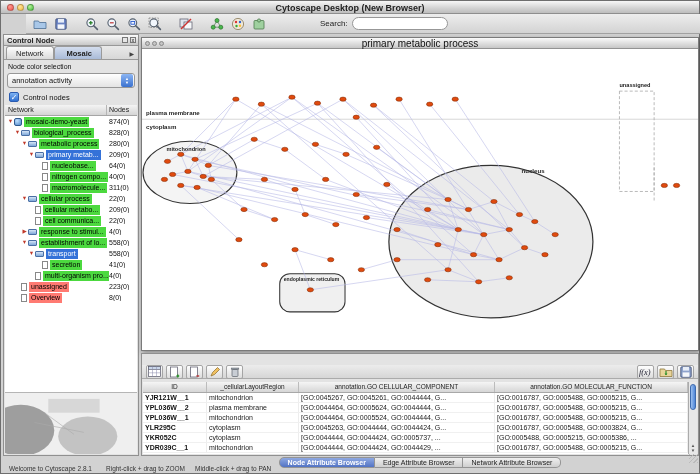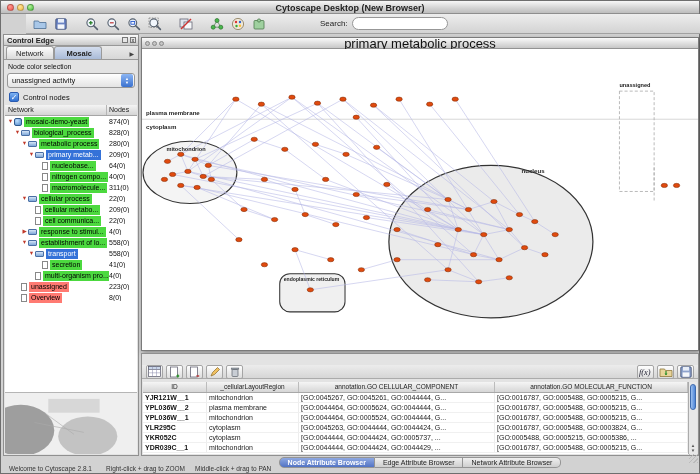--- a/index.html
+++ b/index.html
@@ -71,21 +71,21 @@
   .bg-red { background:#ff7a72; color:#000; }
   .bg-blue, .bg-selected { background:#3472d8; color:#fff; }
   .tcount { margin-left:auto; width:28px; flex:none; overflow:hidden; white-space:nowrap; color:#111; }
 
   .birdseye { position:absolute; left:1px; right:1px; bottom:1px; height:62px; background:#efefef; border-top:1px solid #b5b5b5; overflow:hidden; }
 
   
   .net-window { position:absolute; left:140px; top:36px; width:558px; height:314px;
     border:1px solid #7a7a7a; background:#fff; box-shadow:1px 2px 5px rgba(0,0,0,.35); }
   .net-titlebar { height:11px; background:linear-gradient(#fafafa,#c7c7c7); border-bottom:1px solid #939393; position:relative; }
-  .net-title { text-align:center; font-size:13px; color:#111; line-height:11px; }
+  .net-title { text-align:center; font-size:10px; color:#111; line-height:11px; }
   .net-dots { position:absolute; left:3px; top:3px; display:flex; gap:2px; }
   .net-dot { width:5px; height:5px; border-radius:50%; background:#c4c4c4; border:1px solid #8a8a8a; }
   .net-canvas { position:absolute; top:11px; left:0; right:0; bottom:0; background:#fff; }
   .net-canvas svg { width:100%; height:100%; display:block; }
 
   
   .data-panel { position:absolute; left:140px; top:352px; width:558px; height:103px;
     background:#e3e3e3; border:1px solid #909090; }
   .dp-toolbar { position:absolute; top:11px; left:0; right:0; height:14px;
     background:linear-gradient(#ececec,#d6d6d6); border-bottom:1px solid #ababab;
@@ -215,34 +215,34 @@
         </div>
       </div>
     <div class="search-wrap">
       <span class="search-label">Search:</span>
       <input class="search-input" value="" style="">
     </div>
   </div>
 
   <div class="control-panel">
     <div class="panel-header">
-      <span>Control Edge</span>
+      <span>Control Node</span>
       <span class="ph-icons">
         <span class="ph-box"></span>
         <span class="ph-x">x</span>
       </span>
     </div>
     <div class="cp-tabs">
       <div class="cp-tab">Network</div>
       <div class="cp-tab selected">Mosaic</div>
       <div class="tab-arrow">▶</div>
     </div>
     <div class="cp-label">Node color selection</div>
     <div class="dropdown">
-      <span class="dd-value">unassigned activity</span>
+      <span class="dd-value">annotation activity</span>
       <span class="dd-arrows">
           <span>▲</span>
           <span>▼</span>
         </span>
     </div>
     <div class="checkbox-row">
       <span class="checkbox">✓</span>
       <span class="cb-label">Control nodes</span>
     </div>
     <div class="tree-header">

